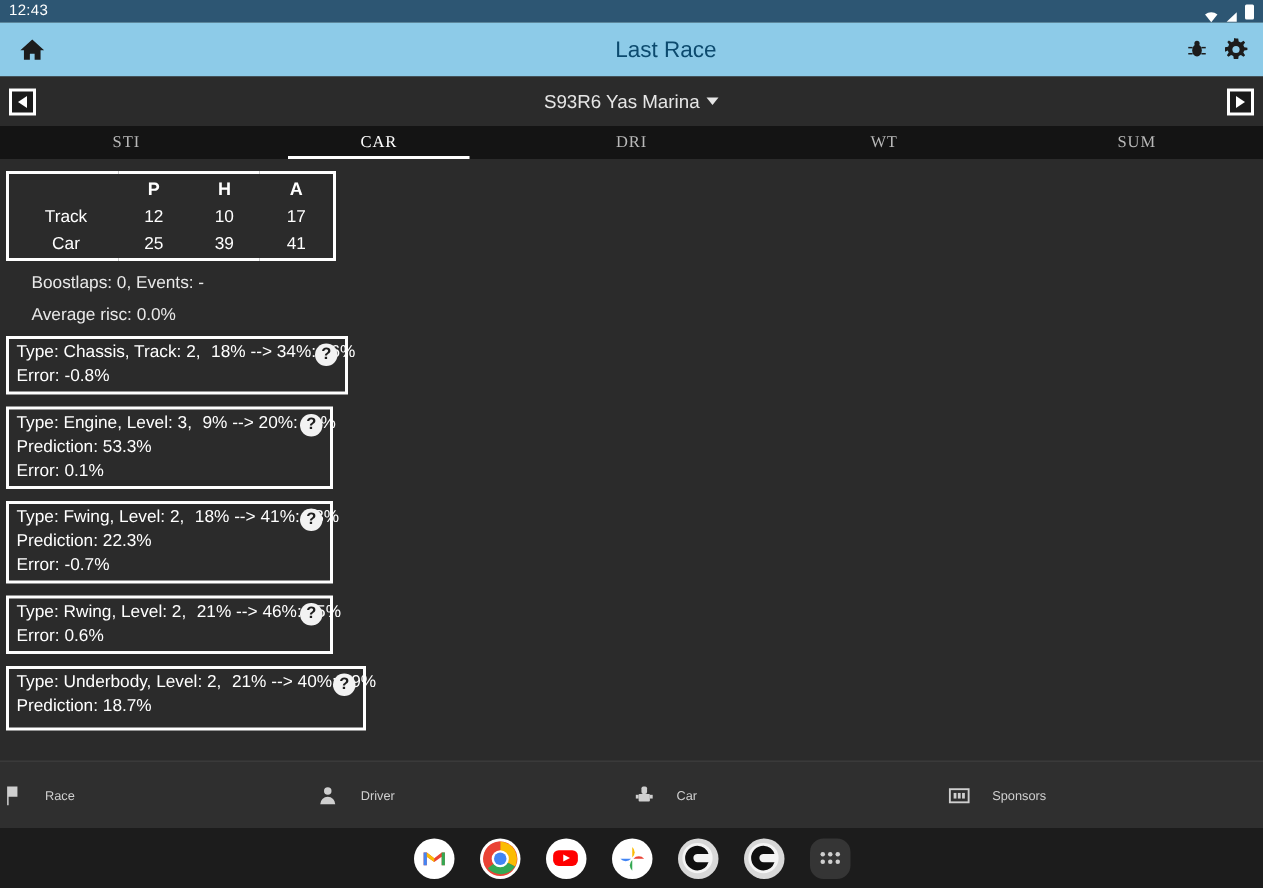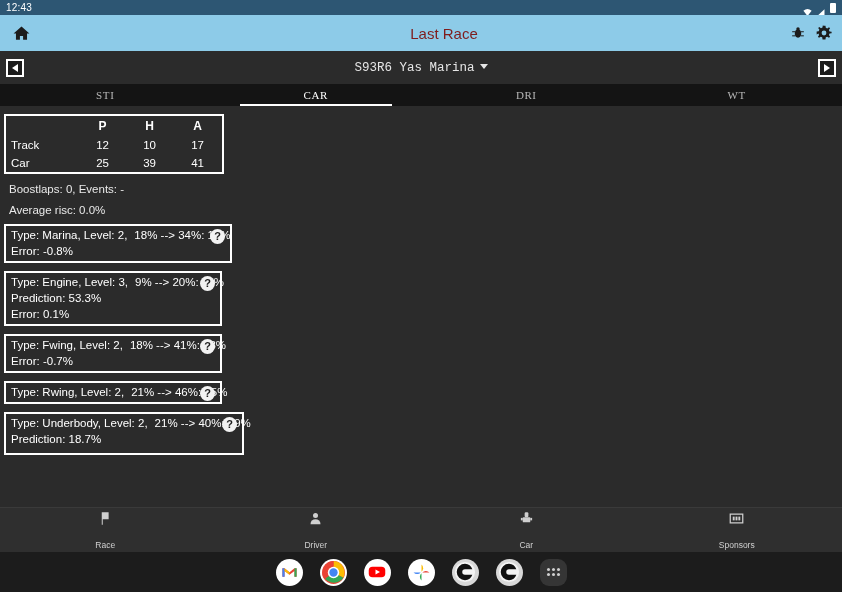--- a/index.html
+++ b/index.html
@@ -25,40 +25,40 @@
 
   
   .appbar {
     height: 36px; background: #8dcbe8;
     display: flex; align-items: center; padding: 0 10px;
     position: relative;
   }
   .appbar .home { width: 22px; height: 22px; display:flex; align-items:center; justify-content:center; }
   .appbar .title {
     position: absolute; left: 0; right: 0; text-align: center;
-    font-size: 15px; color: #7f1d1d; pointer-events: none; margin-left: 46px;
+    font-size: 15px; color: #0c4a6e; pointer-events: none; margin-left: 46px;
   }
   .appbar .actions { margin-left: auto; display: flex; align-items: center; gap: 10px; z-index:2;}
   .appbar .actions .ic { width: 16px; height: 16px; display:flex; align-items:center; justify-content:center;}
 
   
   .selector {
     height: 33px; background: #2b2b2b;
     display: flex; align-items: center; padding: 0 6px; position: relative;
   }
   .navbtn {
     width: 18px; height: 18px; border: 2px solid #ffffff; background: #1b1b1b;
     display: flex; align-items: center; justify-content: center;
   }
   .navbtn .tri-l { width:0;height:0;border-top:4px solid transparent;border-bottom:4px solid transparent;border-right:6px solid #ffffff;}
   .navbtn .tri-r { width:0;height:0;border-top:4px solid transparent;border-bottom:4px solid transparent;border-left:6px solid #ffffff;}
   .selector .spacer { flex: 1; }
   .selector .race-name {
     position: absolute; left: 0; right: 0; text-align: center;
-    font-size: 12.5px; color: #e6e6e6; font-family: Liberation Mono, monospace;
+    font-size: 12.5px; color: #e6e6e6;
   }
   .caret-dn {
     display:inline-block; width:0;height:0; margin-left:5px; vertical-align: 2px;
     border-left:4px solid transparent;border-right:4px solid transparent;border-top:5px solid #e6e6e6;
   }
 
   
   .tabs { height: 22px; background: #141414; display: flex; font-family: Liberation Serif, serif; }
   .tab {
     flex: 1; position: relative; display: flex; align-items: center; justify-content: center;
@@ -75,23 +75,23 @@
 
   
   .stat-table {
     width: 220px; border: 2px solid #ffffff; background: #2b2b2b;
     margin: 2px 0 0 2px; border-collapse: collapse;
   }
   .stat-table td, .stat-table th {
     font-size: 11.5px; color: #ffffff; padding: 3px 2px; text-align: center; font-weight: normal;
   }
   .stat-table th { font-weight: bold; font-size: 12px; }
-  .stat-table .rh { text-align: left; padding-left: 5px; width: 74px; }
-
-  .plain-line { font-size: 11.5px; color: #e9e9e9; margin: 9px 0 0 7px; }
+  .stat-table .rh { text-align: center; padding-left: 5px; width: 74px; }
+
+  .plain-line { font-size: 11.5px; color: #e9e9e9; margin: 9px 0 0 19px; }
 
   
   .card {
     border: 2px solid #ffffff; background: #2b2b2b;
     margin: 8px 0 0 2px; padding: 3px 6px 4px 5px; width: 228px;
     position: relative;
   }
   .card.c-engine { width: 218px; }
   .card.c-fwing  { width: 218px; }
   .card.c-rwing  { width: 218px; }
@@ -105,21 +105,21 @@
     background: #f2f2f2; color: #1d1d1d;
     font-size: 11px; font-weight: bold; line-height: 15px; text-align: center;
   }
 
   
   .bottomnav {
     position: absolute; left: 0; bottom: 40px; width: 842px; height: 45px;
     background: #2f2f2f; display: flex; align-items: center;
     border-top: 1px solid #3a3a3a;
   }
-  .bn-item { flex: 1; display: flex; flex-direction: column; align-items: center; gap: 14px; }
+  .bn-item { flex: 1; display: flex; flex-direction: row; align-items: center; gap: 14px; }
   .bn-item .gl { width: 16px; height: 16px; display:flex;align-items:center;justify-content:center; }
   .bn-item .lb { font-size: 8.5px; color: #d0d0d0; }
 
   
   .taskbar {
     position: absolute; left: 0; bottom: 0; width: 842px; height: 40px;
     background: #1c1c1c; display: flex; align-items: center; justify-content: center; gap: 17px;
   }
   .tb-ic { width: 27px; height: 27px; border-radius: 50%; display:flex;align-items:center;justify-content:center; overflow:hidden;}
   .tb-gmail { background:#ffffff; }
@@ -191,20 +191,21 @@
     <div class="navbtn">
       <span class="tri-r"></span>
     </div>
   </div>
 
   <div class="tabs">
     <div class="tab">STI</div>
     <div class="tab active">CAR</div>
     <div class="tab">DRI</div>
     <div class="tab">WT</div>
+    <div class="tab">SUM</div>
   </div>
 
   <div class="content">
 
     <table class="stat-table">
       <tbody>
           <tr>
         <th class="rh"></th>
         <th>P</th>
         <th>H</th>
@@ -222,40 +223,42 @@
         <td>39</td>
         <td>41</td>
       </tr>
     </tbody>
       </table>
 
     <div class="plain-line">Boostlaps: 0, Events: -</div>
     <div class="plain-line">Average risc: 0.0%</div>
 
     <div class="card c-chassis">
-      <div class="row1"><span>Type: Marina, Level: 2,</span><span class="gap"></span><span>18% --&gt; 34%: 16%</span></div>
+      <div class="row1"><span>Type: Chassis, Track: 2,</span><span class="gap"></span><span>18% --&gt; 34%: 16%</span></div>
       <div class="line">Error: -0.8%</div>
       <div class="help">?</div>
     </div>
 
     <div class="card c-engine">
       <div class="row1"><span>Type: Engine, Level: 3,</span><span class="gap"></span><span>9% --&gt; 20%: 11%</span></div>
       <div class="line">Prediction: 53.3%</div>
       <div class="line">Error: 0.1%</div>
       <div class="help">?</div>
     </div>
 
     <div class="card c-fwing">
       <div class="row1"><span>Type: Fwing, Level: 2,</span><span class="gap"></span><span>18% --&gt; 41%: 23%</span></div>
+      <div class="line">Prediction: 22.3%</div>
       <div class="line">Error: -0.7%</div>
       <div class="help">?</div>
     </div>
 
     <div class="card c-rwing">
       <div class="row1"><span>Type: Rwing, Level: 2,</span><span class="gap"></span><span>21% --&gt; 46%: 25%</span></div>
+      <div class="line">Error: 0.6%</div>
       <div class="help">?</div>
     </div>
 
     <div class="card c-underbody">
       <div class="row1"><span>Type: Underbody, Level: 2,</span><span class="gap"></span><span>21% --&gt; 40%: 19%</span></div>
       <div class="line">Prediction: 18.7%</div>
       <div class="line"></div>
       <div class="help">?</div>
     </div>
 

